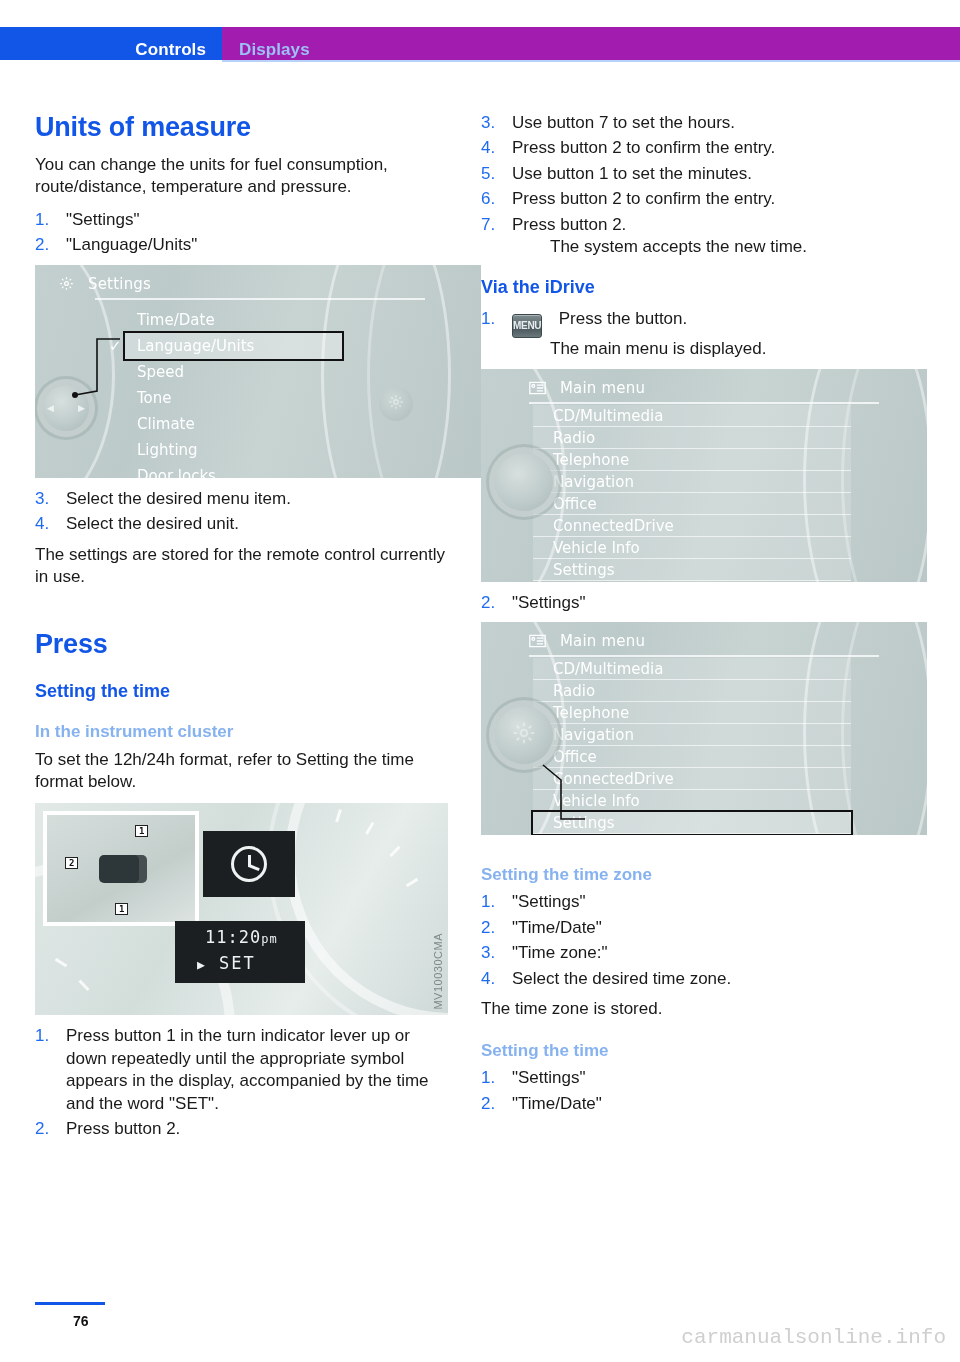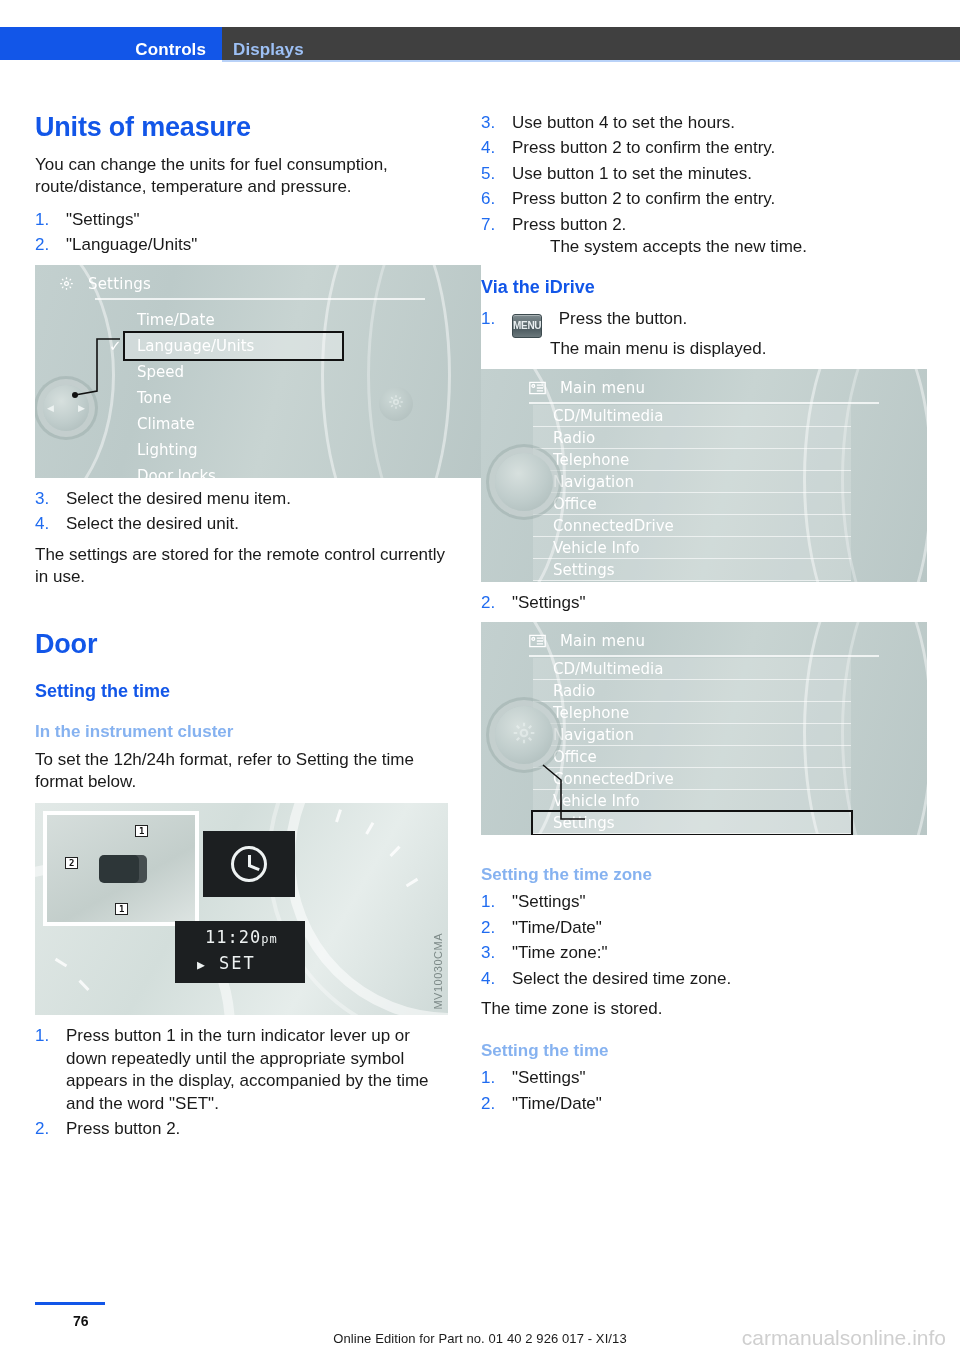--- a/index.html
+++ b/index.html
@@ -20,22 +20,22 @@
   .tab {
     display: flex; align-items: flex-end; justify-content: flex-end;
     font-size: 17px; font-weight: bold;
     letter-spacing: 0.1px;
   }
   .tab.active {
     background: #1256e8; color: #ffffff;
     width: 222px; padding-right: 16px;
   }
   .tab.inactive {
-    color: #9dc0f5; background: #404040;
-    padding-left: 11px; justify-content: flex-start;
+    color: #9dc0f5; background: #a21caf;
+    padding-left: 17px; justify-content: flex-start;
     flex: 1;
   }
   .tabrule {
     position: absolute; left: 222px; top: 60px;
     width: 738px; height: 2px; background: #b9d2f8;
   }
 
   
   .col {
     position: absolute; top: 112px; width: 413px;
@@ -200,21 +200,21 @@
   .pagenum {
     position:absolute; left:73px; top:1313px;
     font-size:14px; color:#111; font-weight:bold;
   }
   .editionline {
     position:absolute; left:0; top:1331px; width:960px; text-align:center;
     font-size:13px; color:#1a1a1a; letter-spacing:.1px;
   }
   .watermark {
     position:absolute; right:14px; top:1326px;
-    font-size:21px; color:#cfcfcf;
+    font-size:21px; color:#cfcfcf;font-family:Liberation Mono, monospace;
   }
 </style>
 </head>
 <body>
 
 <div class="page">
 
   <div class="tabbar">
     <div class="tab active">
       <span>Controls</span>
@@ -313,21 +313,21 @@
       <li>
         <span class="num">4.</span>
         <span>Select the desired unit.</span>
       </li>
     </ol>
 
     <p class="body">The settings are stored for the remote control currently in use.</p>
 
     <div class="spacer-lg"></div>
 
-    <h1 class="title">Door</h1>
+    <h1 class="title">Press</h1>
     <div class="spacer-sm"></div>
     <h2 class="sub">Setting the time</h2>
     <div class="spacer-sm"></div>
     <h3 class="subsub">In the instrument cluster</h3>
     <p class="body">To set the 12h/24h format, refer to Setting the time format below.</p>
 
     <div class="cluster">
       <div class="dialarc" style="left:-130px; top:60px; width:330px; height:330px; border-color:rgba(255,255,255,.5);"></div>
       <div class="dialarc" style="left:250px; top:-110px; width:330px; height:330px; border-color:rgba(255,255,255,.55);"></div>
       <div class="dialarc" style="left:232px; top:-128px; width:370px; height:370px; border-width:4px; border-color:rgba(255,255,255,.35);"></div>
@@ -373,21 +373,21 @@
         <span>Press button 2.</span>
       </li>
     </ol>
   </div>
 
   <div class="col col-right">
 
     <ol class="steps">
       <li>
         <span class="num">3.</span>
-        <span>Use button 4 to set the hours.</span>
+        <span>Use button 7 to set the hours.</span>
       </li>
       <li>
         <span class="num">4.</span>
         <span>Press button 2 to confirm the entry.</span>
       </li>
       <li>
         <span class="num">5.</span>
         <span>Use button 1 to set the minutes.</span>
       </li>
       <li>
@@ -537,16 +537,15 @@
         <span class="num">1.</span>
         <span>"Settings"</span></li>
       <li>
         <span class="num">2.</span>
         <span>"Time/Date"</span></li>
     </ol>
   </div>
 
   <div class="footrule"></div>
   <div class="pagenum">76</div>
-  <div class="editionline">Online Edition for Part no. 01 40 2 926 017 - XI/13</div>
   <div class="watermark">carmanualsonline.info</div>
 
 </div>
 
 </body></html>

